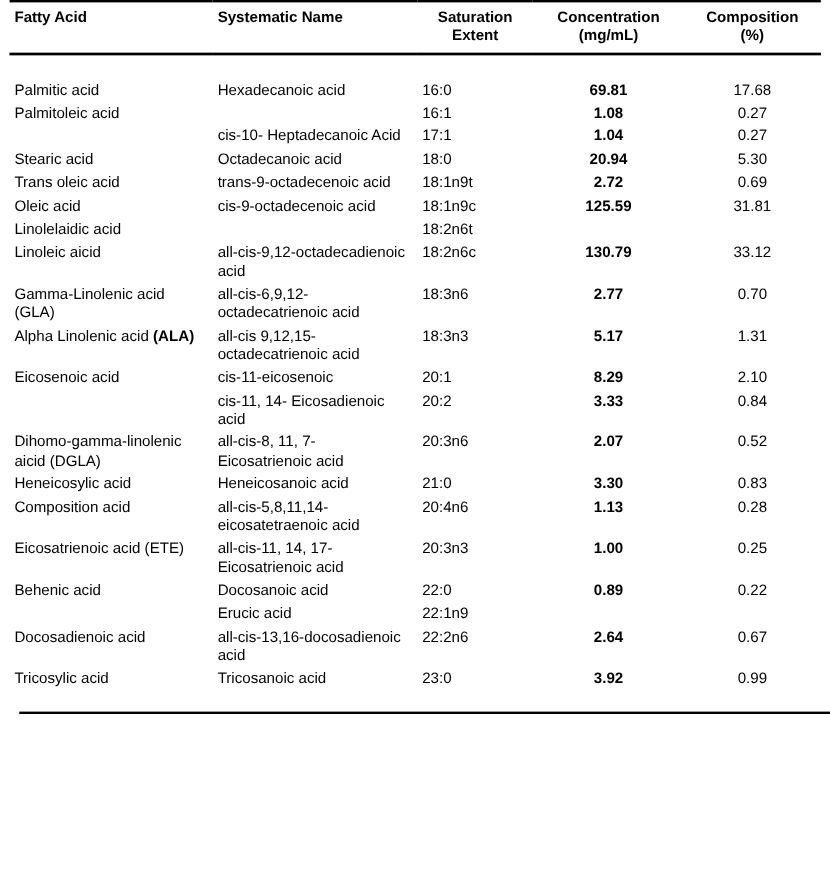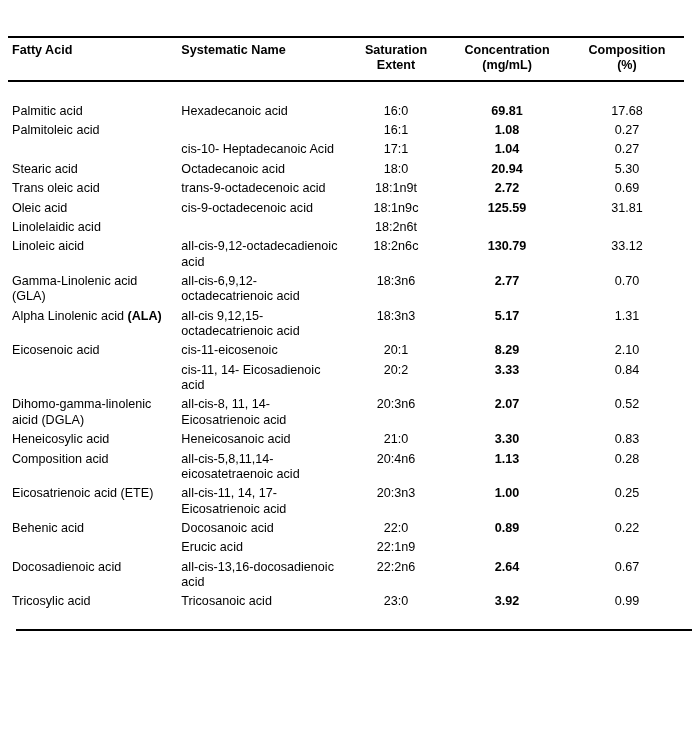--- a/index.html
+++ b/index.html
@@ -19,21 +19,20 @@
     height: 731px;
     position: relative;
     box-sizing: border-box;
     padding: 0 8px;
   }
   table.fa-table {
     width: 676px;
     border-collapse: collapse;
     font-size: 12.6px;
     line-height: 1.22;
-    margin-top: 36px;
   }
   table.fa-table thead th {
     font-weight: bold;
     text-align: left;
     vertical-align: top;
     padding: 5px 4px 6px 4px;
     border-top: 2px solid #000;
     border-bottom: 2px solid #000;
   }
   table.fa-table thead th.c-center {
@@ -44,21 +43,21 @@
     padding: 2px 4px 2px 4px;
   }
   table.fa-table tbody tr:first-child td {
     padding-top: 22px;
   }
   table.fa-table tbody tr:last-child td {
     padding-bottom: 19px;
   }
   .col-name   { width: 172px; }
   .col-sys    { width: 172px; }
-  .col-sat    { width: 92px;  text-align: center; }
+  .col-sat    { width: 92px;  }
   .col-conc   { width: 122px; text-align: center; font-weight: bold; }
   .col-comp   { width: 110px; text-align: center; }
   .bottom-rule {
     border-top: 2px solid #000;
     width: 676px;
     margin-left: 8px;
   }
   .bold-part { font-weight: bold; text-align: right; }
 </style>
 </head>
@@ -168,21 +167,21 @@
         </tr>
         <tr>
           <td class="col-name"></td>
           <td class="col-sys">cis-11, 14- Eicosadienoic acid</td>
           <td class="col-sat">20:2</td>
           <td class="col-conc">3.33</td>
           <td class="col-comp">0.84</td>
         </tr>
         <tr>
           <td class="col-name">Dihomo-gamma-linolenic aicid (DGLA)</td>
-          <td class="col-sys">all-cis-8, 11, 14- Eicosatrienoic acid</td>
+          <td class="col-sys">all-cis-8, 11, 7- Eicosatrienoic acid</td>
           <td class="col-sat">20:3n6</td>
           <td class="col-conc">2.07</td>
           <td class="col-comp">0.52</td>
         </tr>
         <tr>
           <td class="col-name">Heneicosylic acid</td>
           <td class="col-sys">Heneicosanoic acid</td>
           <td class="col-sat">21:0</td>
           <td class="col-conc">3.30</td>
           <td class="col-comp">0.83</td>

